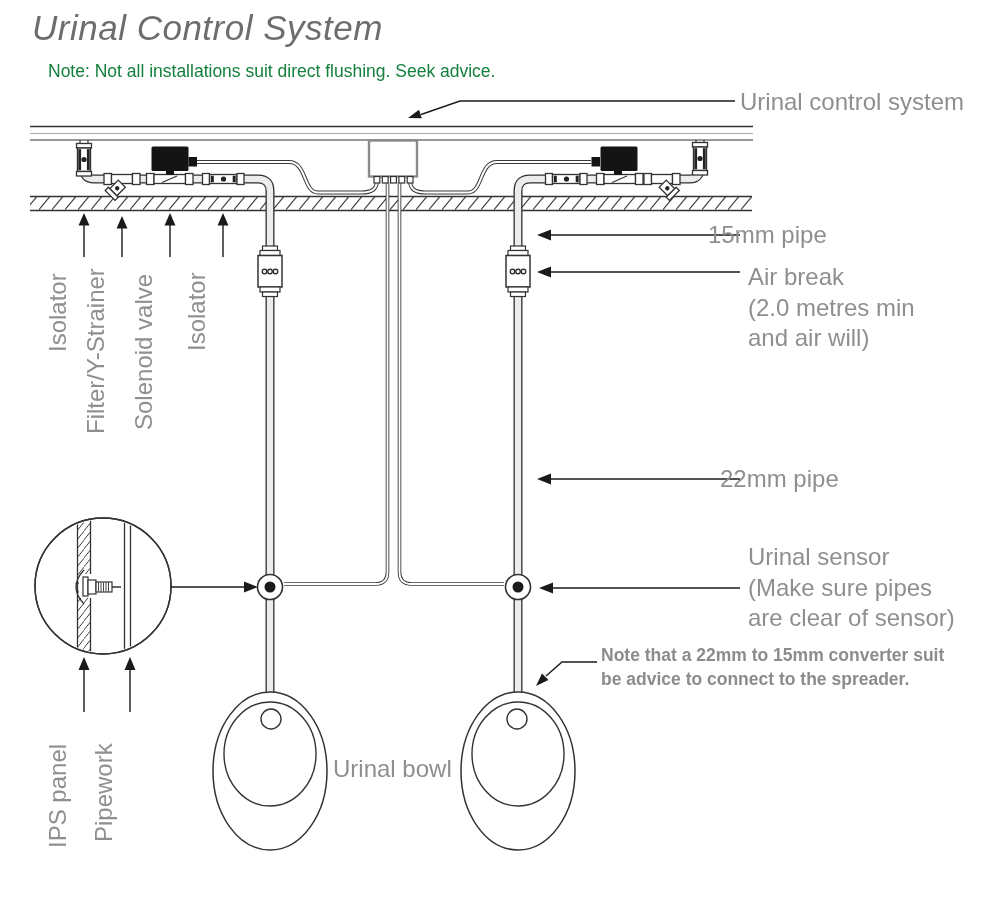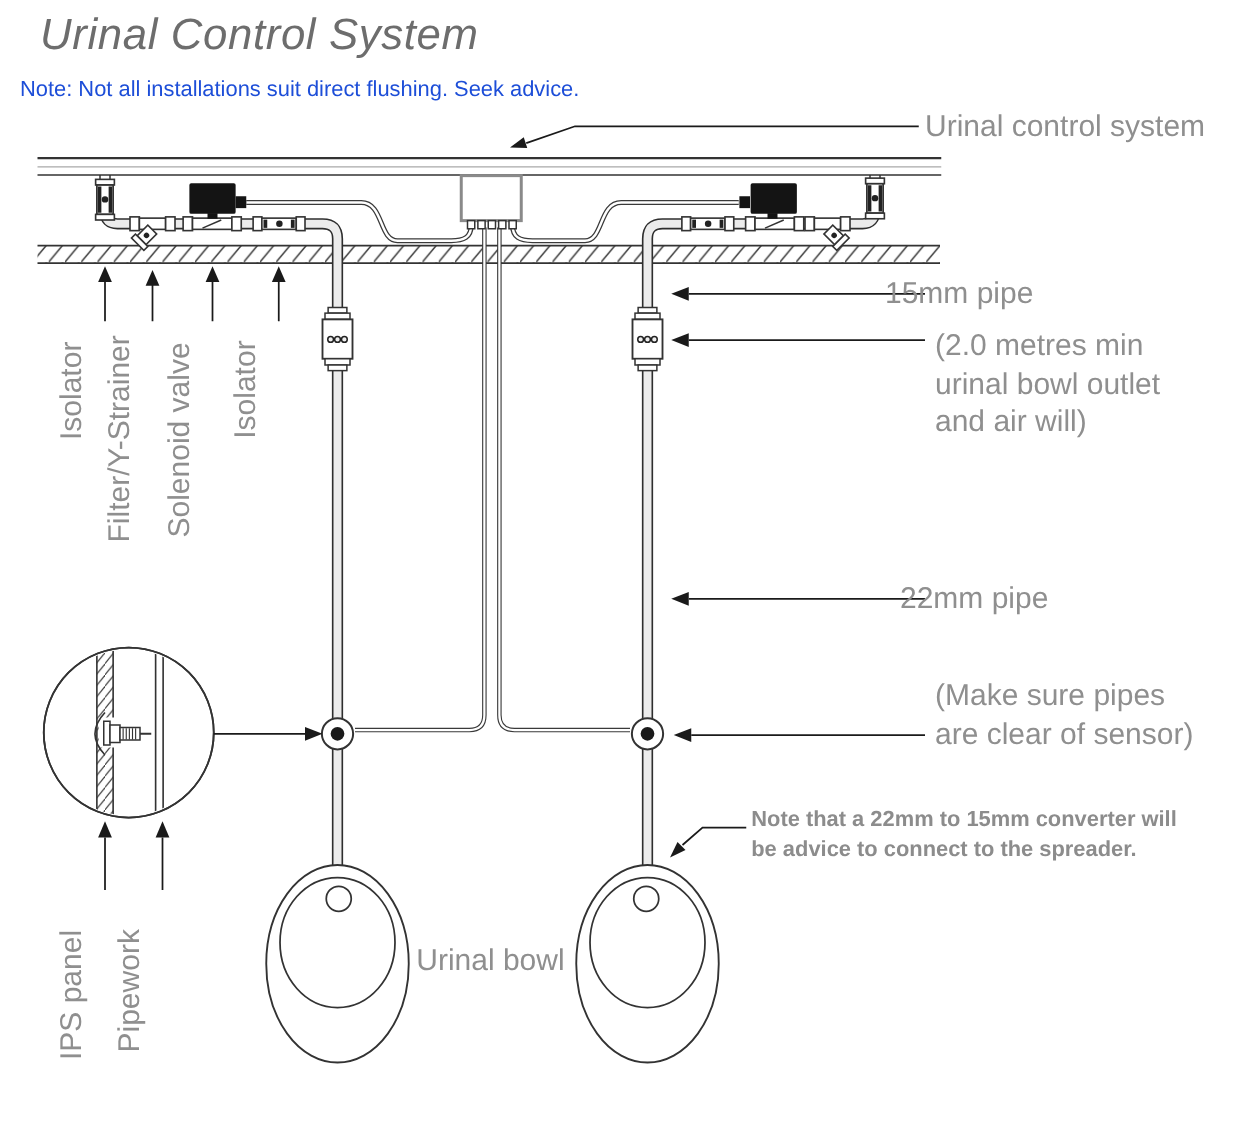--- a/index.html
+++ b/index.html
@@ -1,21 +1,21 @@
 <!DOCTYPE html>
 <html><head>
 <meta charset="utf-8">
 <style>
   html,body{margin:0;padding:0;background:#ffffff;}
   .canvas{position:relative;width:1005px;height:910px;background:#fff;
           font-family:Liberation Sans, sans-serif;overflow:hidden;}
   .art{position:absolute;left:0;top:0;}
   .title{position:absolute;left:32px;top:8px;font-size:35px;font-style:italic;
          font-weight:300;color:#6d6d6d;letter-spacing:.5px;white-space:nowrap;}
-  .subtitle{position:absolute;left:16px;top:61px;font-size:17.5px;color:#1d4ed8;
+  .subtitle{position:absolute;left:48px;top:61px;font-size:17.5px;color:#15803d;
             font-weight:300;white-space:nowrap;text-align:center;}
   .rlabel{position:absolute;font-size:24px;color:#8f8f8f;font-weight:300;
           line-height:30.5px;white-space:nowrap;}
   .vlabel{position:absolute;font-size:24px;color:#8f8f8f;font-weight:300;
           white-space:nowrap;transform:rotate(-90deg);transform-origin:0 100%;
           height:26px;line-height:26px;}
   .bold-note{position:absolute;left:601px;top:644px;font-size:17.5px;font-weight:600;
              color:#8c8c8c;line-height:23.5px;white-space:nowrap;}
 </style>
 </head>
@@ -283,34 +283,35 @@
   </svg>
 
   <div class="title">Urinal Control System</div>
   <div class="subtitle">Note: Not all installations suit direct flushing. Seek advice.</div>
 
   <div class="rlabel" style="left:740px;top:87px;">Urinal control system</div>
 
   <div class="rlabel" style="left:708px;top:220px;">15mm pipe</div>
 
   <div class="rlabel" style="left:748px;top:262px;">
+    <div>Air break</div>
     <div>(2.0 metres min</div>
-    <div>urinal bowl outlet</div>
     <div>and air will)</div>
   </div>
 
   <div class="rlabel" style="left:720px;top:464px;">22mm pipe</div>
 
   <div class="rlabel" style="left:748px;top:542px;">
+    <div>Urinal sensor</div>
     <div>(Make sure pipes</div>
     <div>are clear of sensor)</div>
   </div>
 
   <div class="bold-note">
-    <div>Note that a 22mm to 15mm converter will</div>
+    <div>Note that a 22mm to 15mm converter suit</div>
     <div>be advice to connect to the spreader.</div>
   </div>
 
   <div class="rlabel" style="left:333px;top:754px;">Urinal bowl</div>
 
   <div class="vlabel" style="left:71px;top:326px;">Isolator</div>
   <div class="vlabel" style="left:109px;top:408px;">Filter/Y-Strainer</div>
   <div class="vlabel" style="left:157px;top:404px;">Solenoid valve</div>
   <div class="vlabel" style="left:210px;top:325px;">Isolator</div>
   <div class="vlabel" style="left:71px;top:822px;">IPS panel</div>

